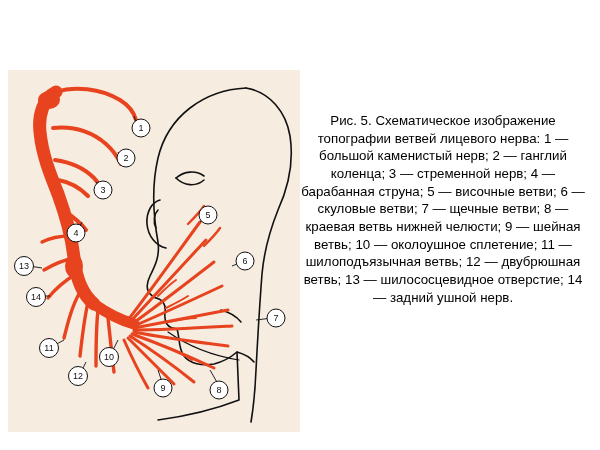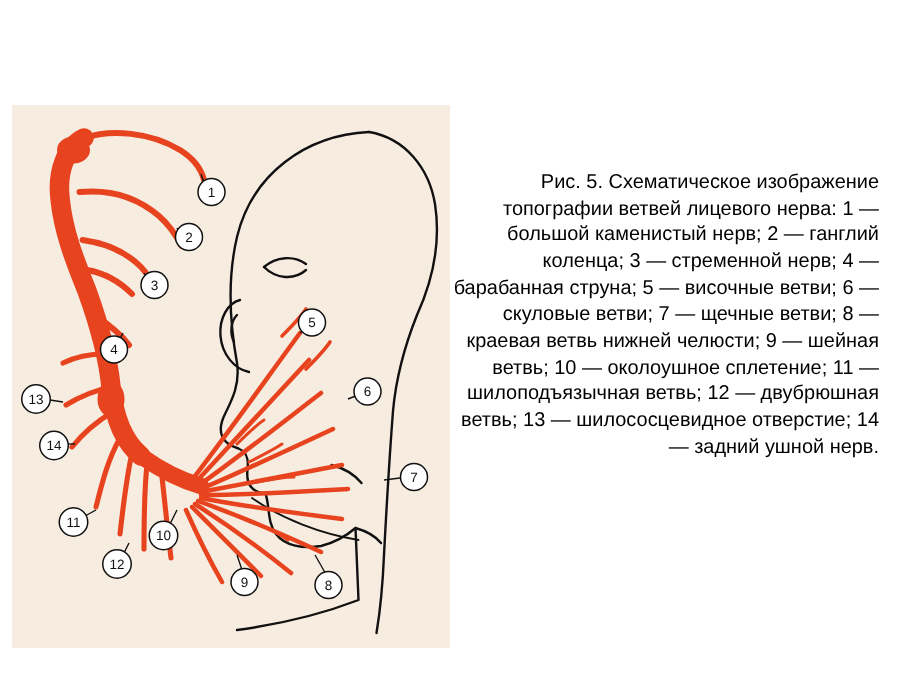--- a/index.html
+++ b/index.html
@@ -37,21 +37,21 @@
     left: 300px;
     top: 112px;
     width: 286px;
   }
   #caption-text {
     margin: 0;
     font-family: "Liberation Sans", sans-serif;
     font-size: 13.3px;
     line-height: 1.33;
     color: #000000;
-    text-align: right;
+    text-align: center;
     white-space: pre-wrap;
   }
   .lbl-text {
     font-family: "Liberation Sans", sans-serif;
     font-size: 9px;
     fill: #111111;
   }
 </style>
 </head>
 <body>

